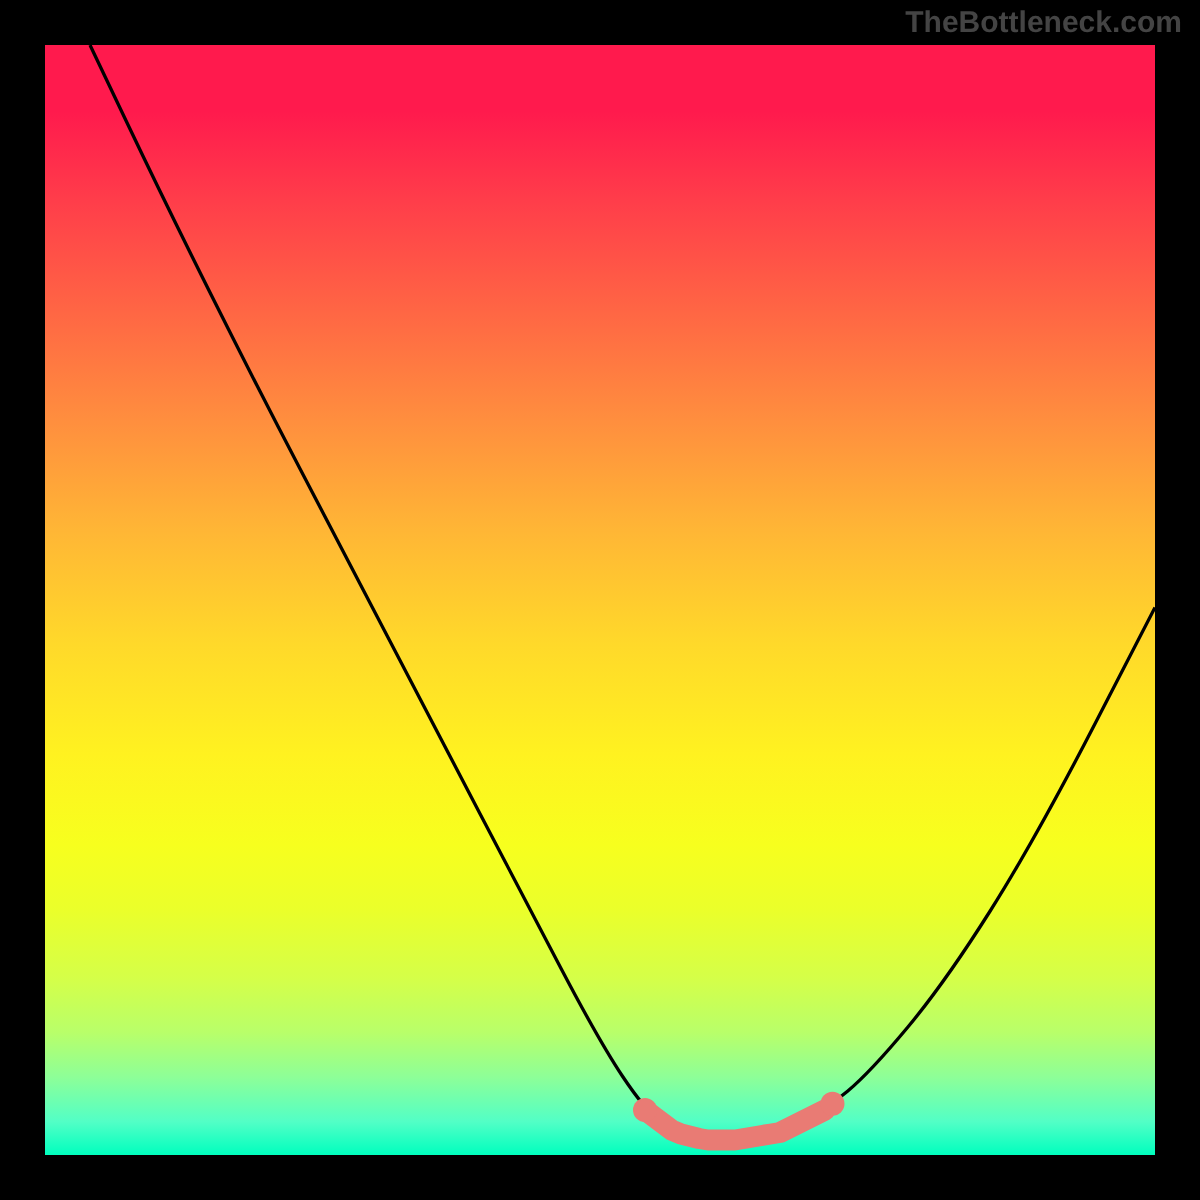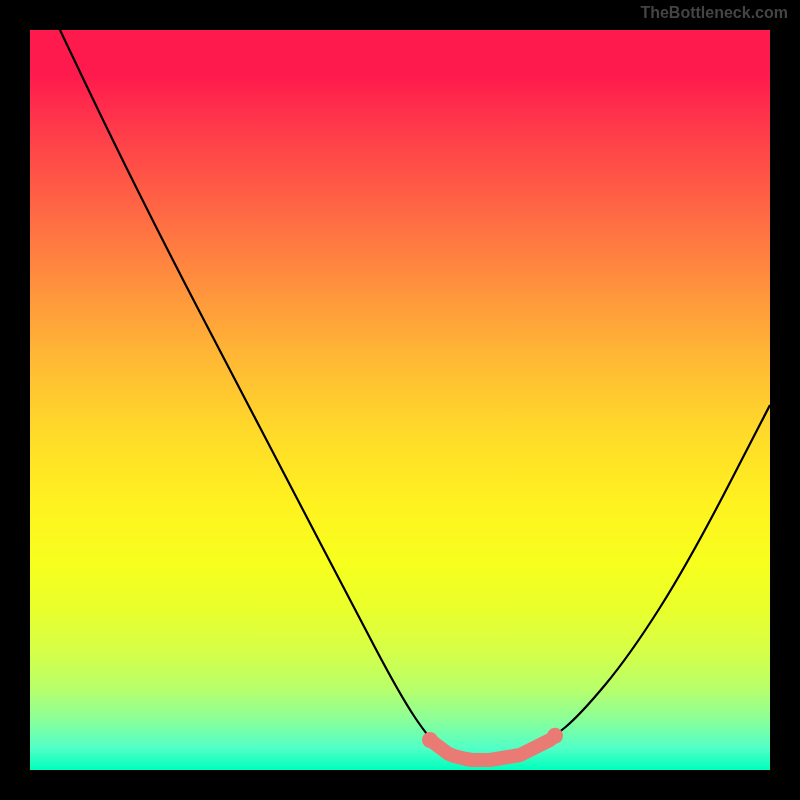--- a/index.html
+++ b/index.html
@@ -9,21 +9,21 @@
     background: #000;
     position: relative;
     overflow: hidden;
     font-family: Arial, Helvetica, sans-serif;
   }
   .watermark {
     position: absolute;
     top: 4px;
     right: 12px;
     color: #444;
-    font-size: 16px;
+    font-size: 20px;
     font-weight: bold;
     z-index: 10;
   }
   .plot-outer {
     position: absolute;
     left: 30px;
     top: 30px;
     width: 740px;
     height: 740px;
     background: #000;

